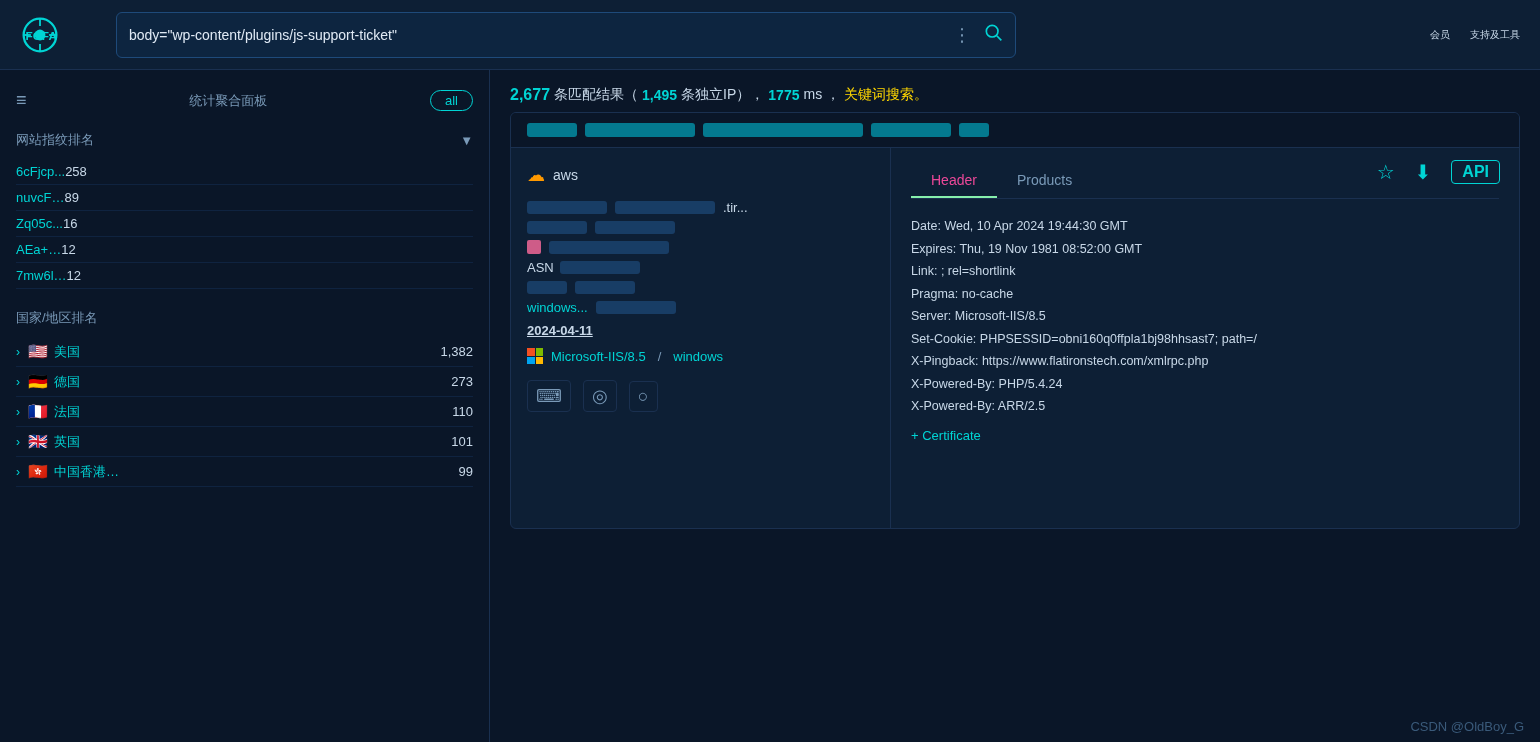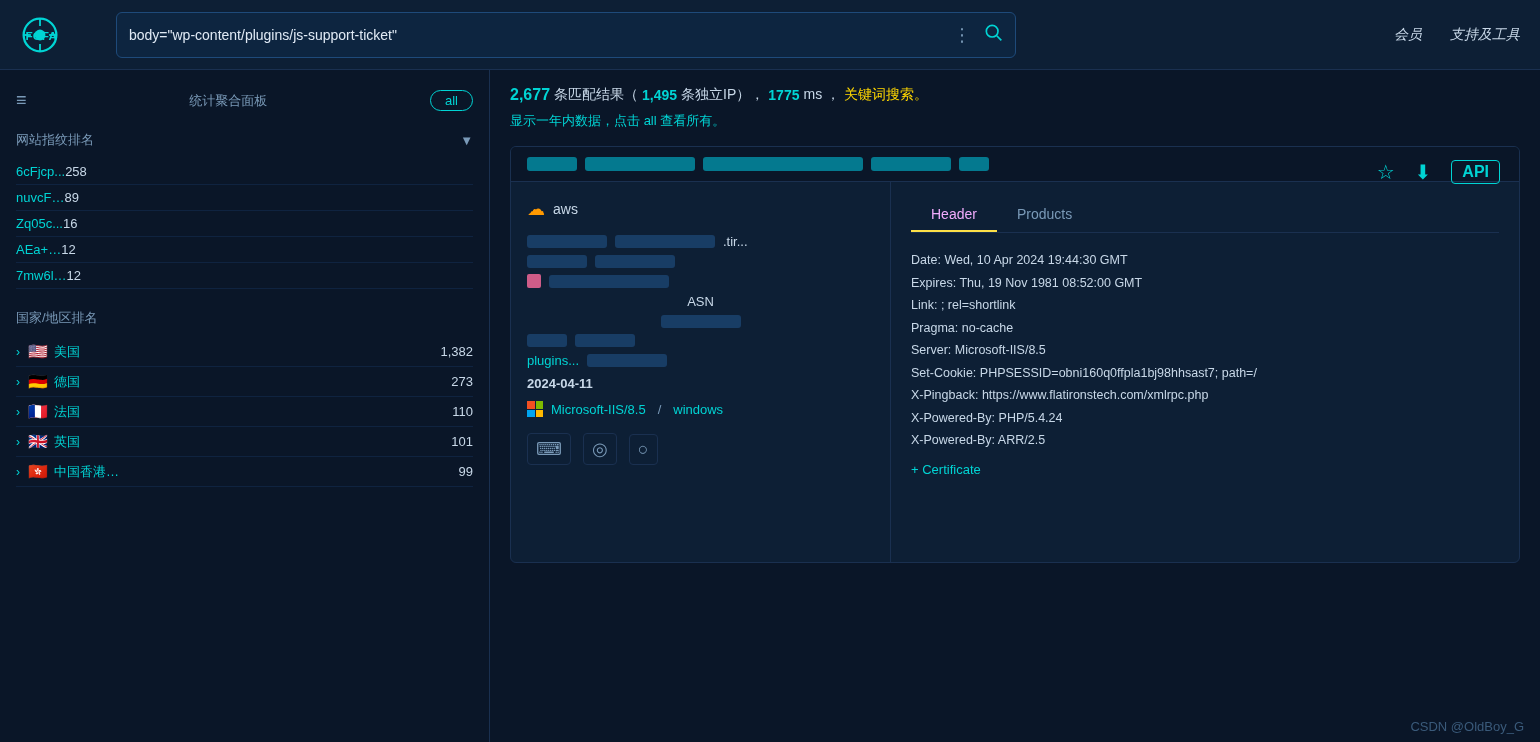--- a/index.html
+++ b/index.html
@@ -69,25 +69,24 @@
     }
     .dots-btn {
       color: #7a9ab8;
       font-size: 18px;
       cursor: pointer;
       background: none;
       border: none;
     }
     .nav-links {
       display: flex;
-      gap: 28px;
+      gap: 20px;
       margin-left: auto;
       color: #c8d8e8;
-      font-size: 14px;
-      font-style: italic;
+      font-size: 10px;
     }
     .nav-link {
       cursor: pointer;
       color: #c8d8e8;
       text-decoration: none;
     }
 
     
     .main {
       display: flex;
@@ -321,39 +320,39 @@
     .info-text {
       color: #c8d8e8;
       font-size: 13px;
     }
 
     .as-row {
       display: flex;
       align-items: center;
       gap: 6px;
       margin-bottom: 6px;
-      flex-direction: column;
     }
     .as-label {
       color: #c8d8e8;
       font-size: 13px;
     }
     .as-blurred {
       background: #1e4a7a;
       border-radius: 3px;
       height: 13px;
       opacity: 0.7;
       width: 80px;
     }
 
     .date-row {
       color: #c8d8e8;
       font-size: 13px;
       margin: 8px 0;
       font-weight: bold;
+      text-decoration: underline;
     }
 
     .tech-row {
       display: flex;
       align-items: center;
       gap: 8px;
       margin-top: 10px;
     }
     .tech-link {
       color: #00d4d4;
@@ -393,22 +392,22 @@
       margin-bottom: 16px;
     }
     .tab {
       padding: 8px 20px;
       cursor: pointer;
       color: #7a9ab8;
       font-size: 14px;
       border-bottom: 2px solid transparent;
     }
     .tab.active {
-      color: #f0abfc;
-      border-bottom: 2px solid #fde047;
+      color: #ec4899;
+      border-bottom: 2px solid #86efac;
     }
 
     .header-data {
       font-size: 12.5px;
       line-height: 1.8;
       color: #c8d8e8;
     }
     .header-key {
       color: #c8d8e8;
     }
@@ -559,25 +558,20 @@
 
     <div class="results-summary">
       <span class="results-count">2,677</span>
       <span class="results-text">条匹配结果（</span>
       <span class="results-ip">1,495</span>
       <span class="results-text">条独立IP）， </span>
       <span class="results-ms">1775</span>
       <span class="results-text">ms ，</span>
       <span class="results-keyword">关键词搜索。</span>
     </div>
-    <div class="results-sub">
-      <span>显示一年内数据，点击</span>
-      <span class="results-text" style="color:#00d4d4; cursor:pointer;">all</span>
-      <span>查看所有。</span>
-    </div>
 
     <div class="results-actions">
       <span class="action-star">☆</span>
       <span class="action-download">⬇</span>
       <span class="action-api">API</span>
     </div>
 
     <div class="result-card">
 
       <div class="result-card-header">
@@ -611,21 +605,21 @@
           </div>
           <div class="as-row">
             <span class="as-label">ASN</span>
             <div class="as-blurred"></div>
           </div>
           <div class="info-row">
             <div class="info-blurred" style="width:40px;"></div>
             <div class="info-blurred" style="width:60px;"></div>
           </div>
           <div class="info-row">
-            <span class="info-text-cyan">plugins...</span>
+            <span class="info-text-cyan">windows...</span>
             <div class="info-blurred" style="width:80px;"></div>
           </div>
 
           <div class="date-row">
             <span>2024-04-11</span>
           </div>
 
           <div class="tech-row">
 
             <div style="display:inline-grid;grid-template-columns:1fr 1fr;gap:1px;width:16px;height:16px;">

